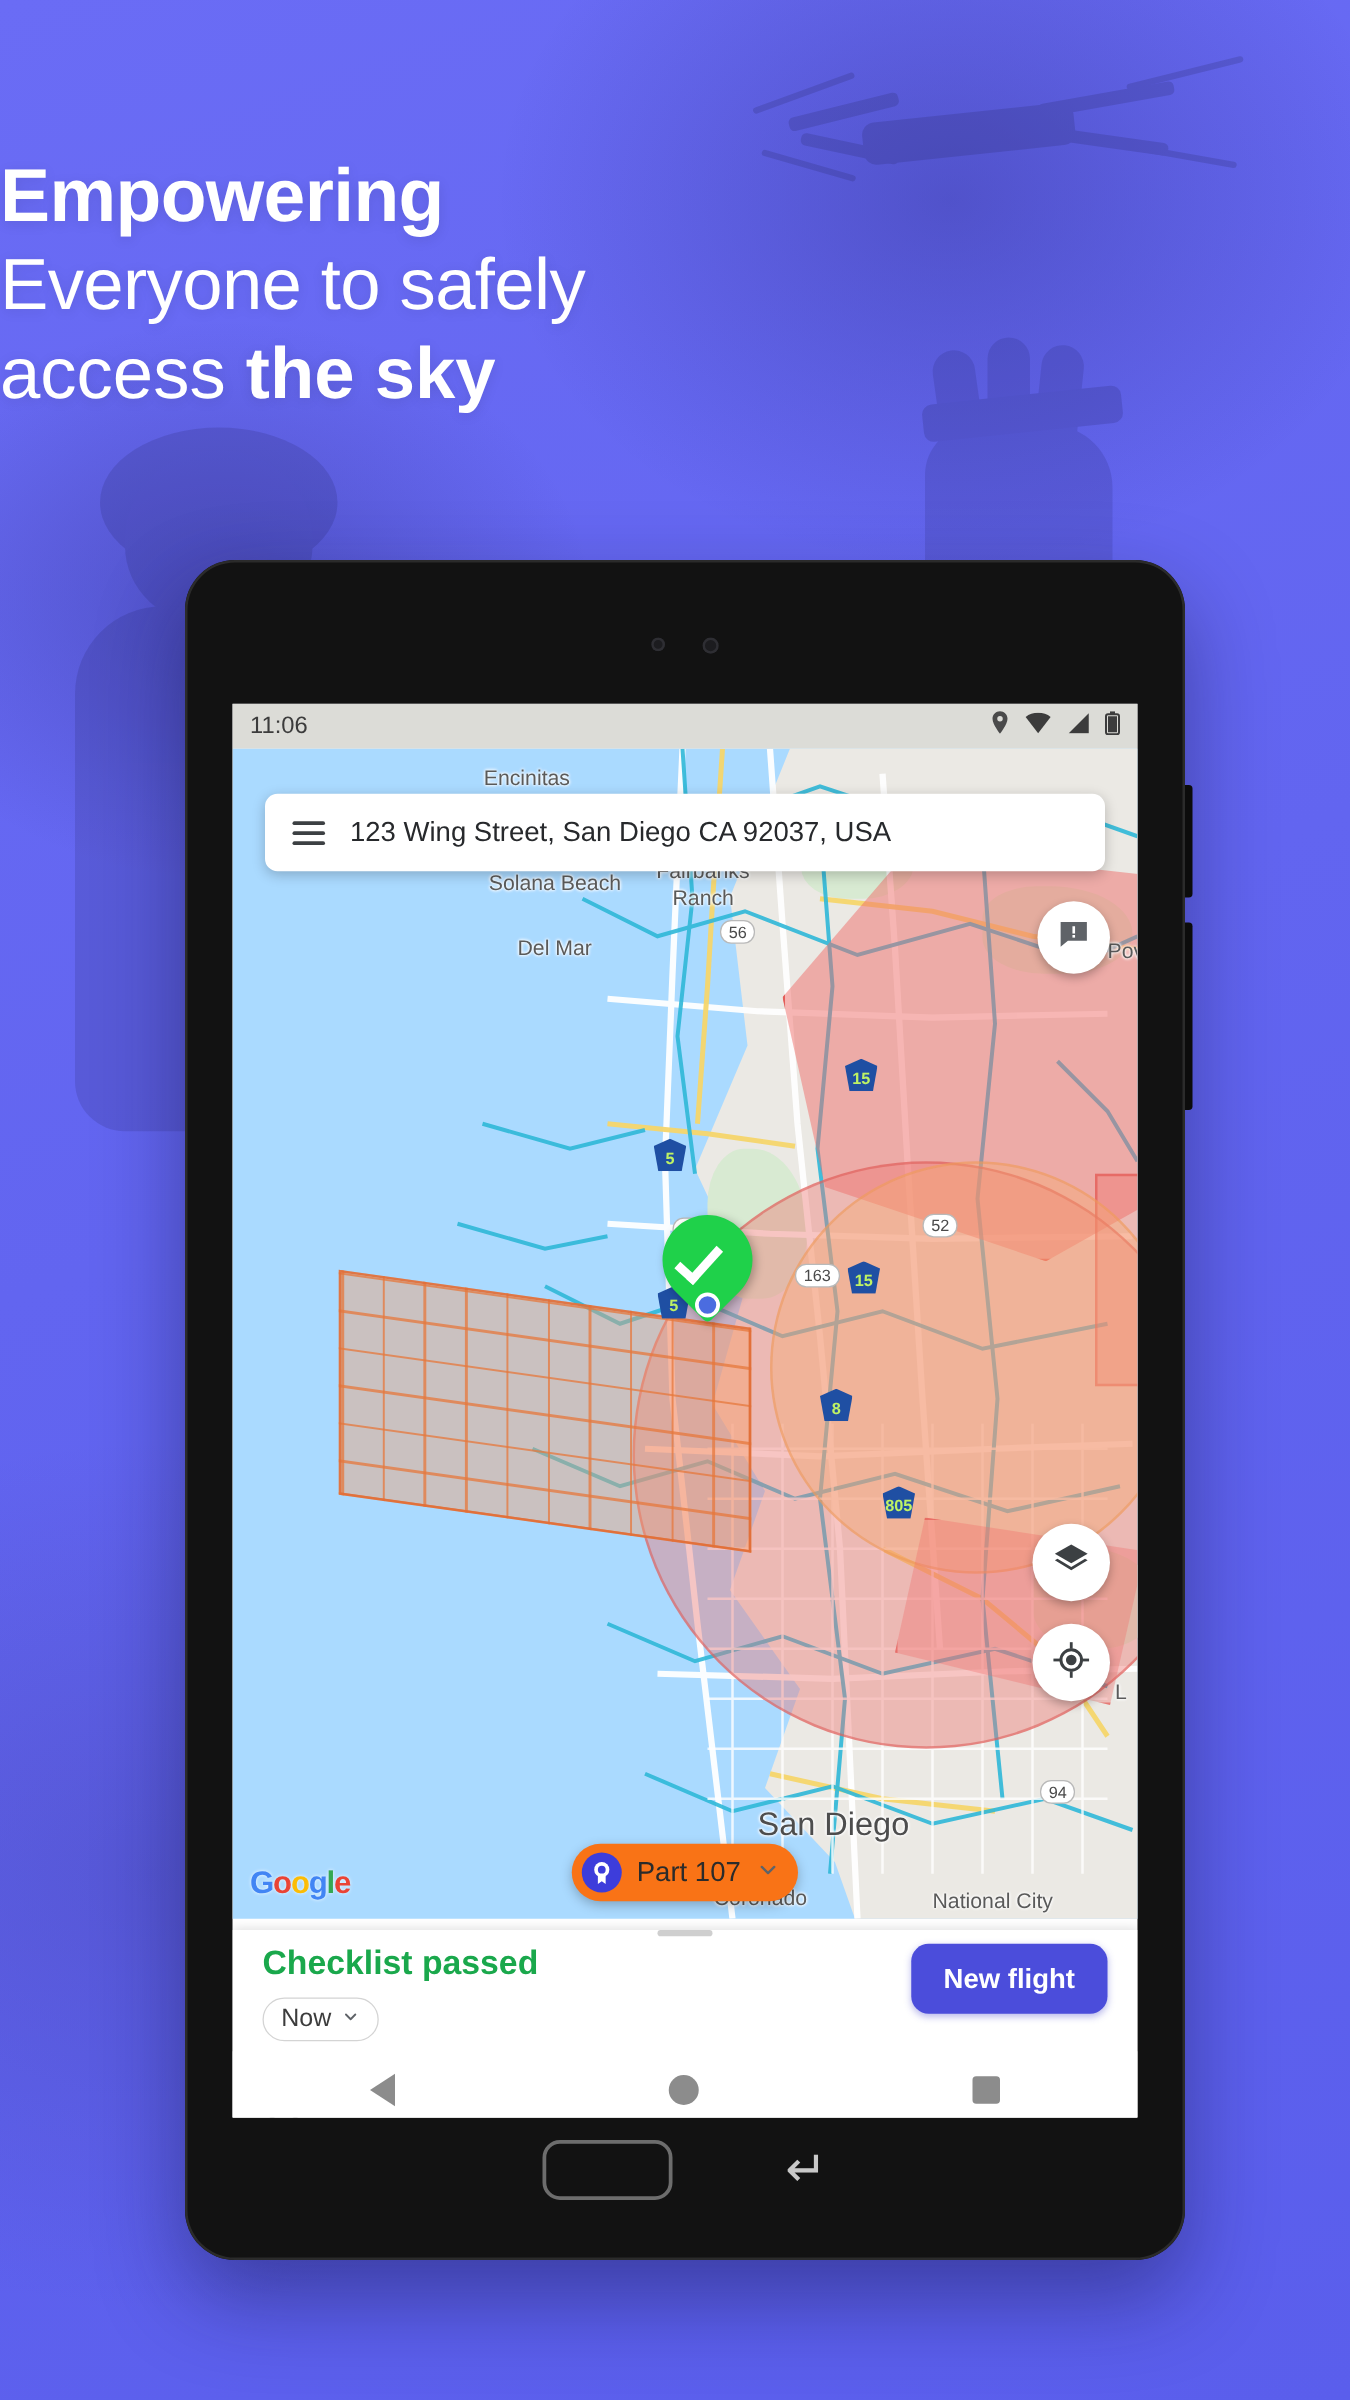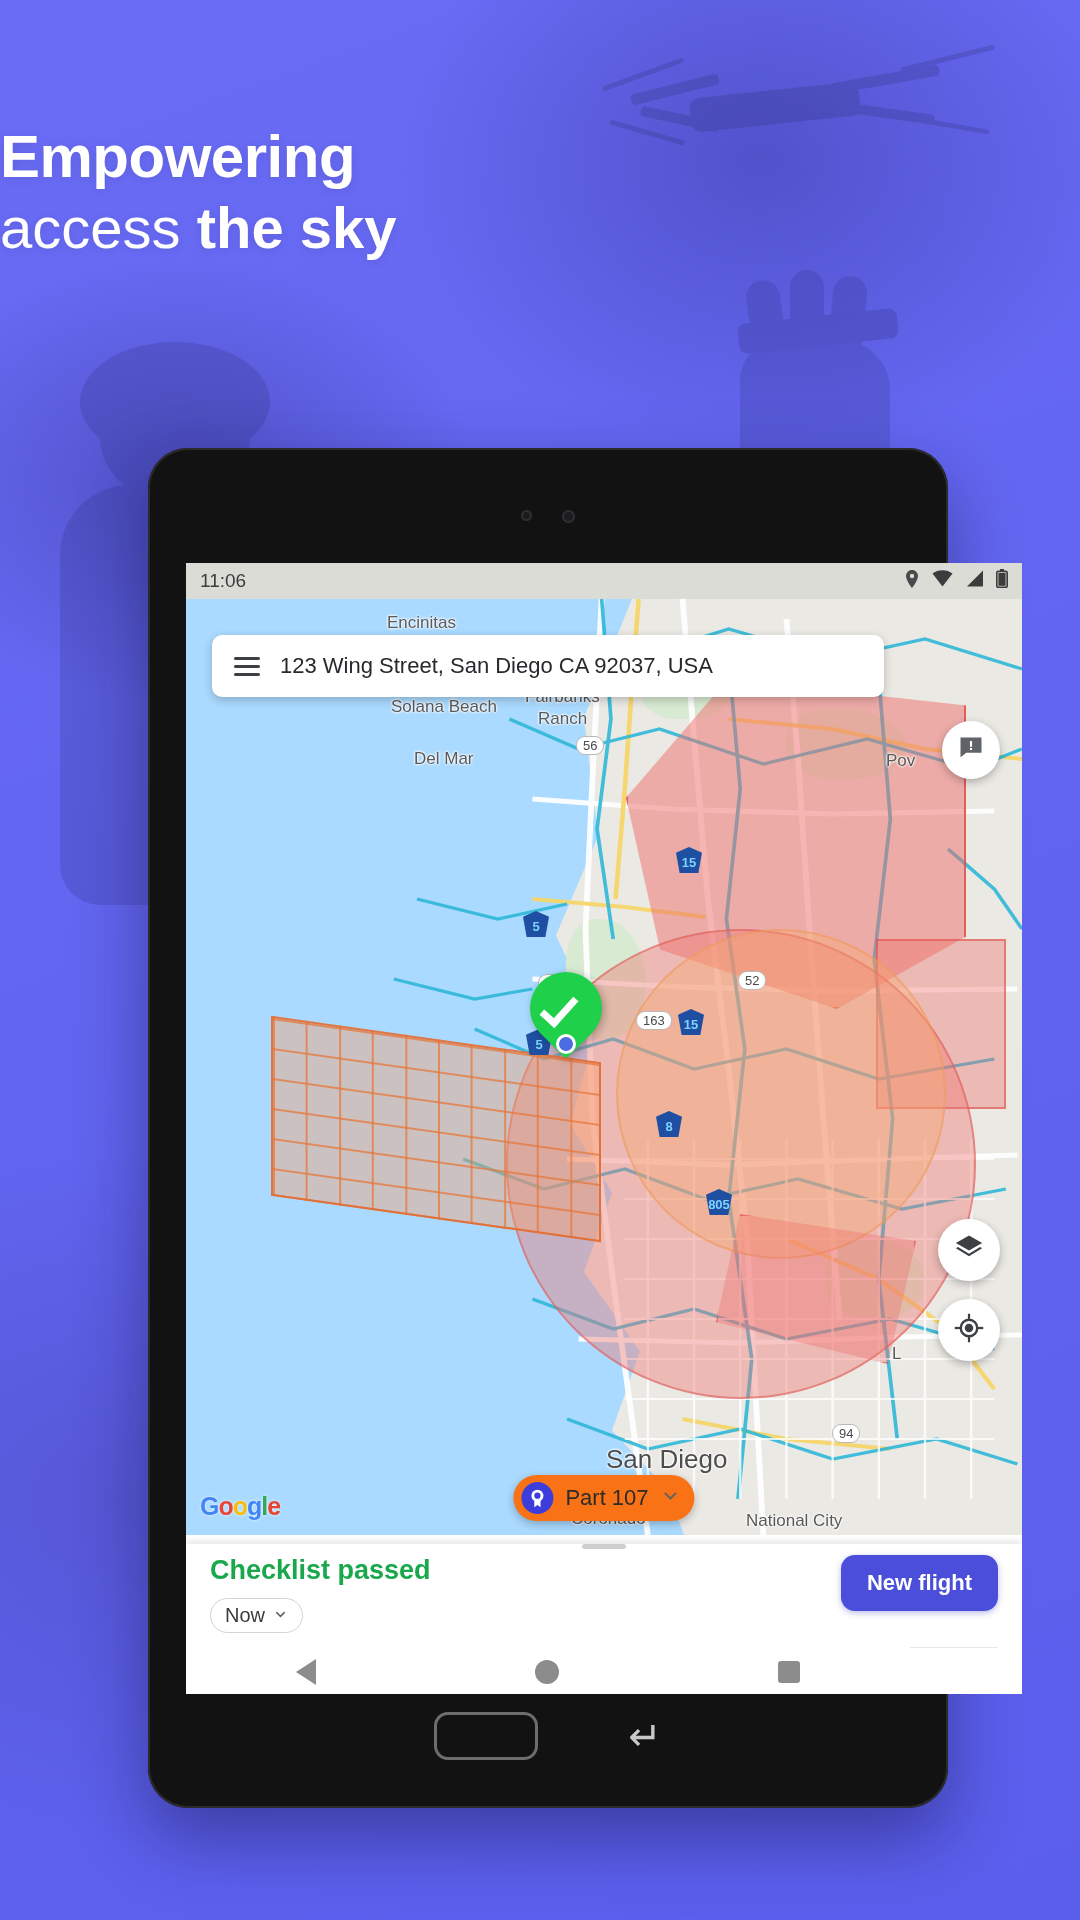--- a/index.html
+++ b/index.html
@@ -89,21 +89,21 @@
   }
   .sb1 { top: 180px; height: 90px; }
   .sb2 { top: 290px; height: 150px; }
 
   .cam-row { position: absolute; top: 62px; left: 0; width: 800px; display:flex; justify-content:center; gap: 30px; }
   .cam-dot { width: 13px; height: 13px; border-radius: 50%; background: #1c1c1f; box-shadow: inset 0 0 0 2px #2e2e33; }
   .cam-dot.small { width: 11px; height: 11px; }
 
   .screen {
     position: absolute; left: 38px; top: 115px;
-    width: 836px; height: 1131px;
+    width: 724px; height: 1131px;
     background: #fff; overflow: hidden;
   }
 
   
   .bezel-home {
     position: absolute; bottom: 48px; left: 0; width: 800px;
     display: flex; align-items: center; justify-content: center; gap: 90px;
   }
   .home-pill { width: 104px; height: 48px; border-radius: 14px; border: 3px solid #6d6d6d; }
   .back-glyph { color: #c8c8c8; font-size: 40px; line-height: 1; }
@@ -181,21 +181,21 @@
   }
   .maplabel.big { font-size: 26px; color: #4d4d4d; }
 
   .hwy-shield {
     position: absolute; font-size: 13px; color: #4a4a4a; background: #fff;
     border: 1.5px solid #b9b9b9; border-radius: 9px; padding: 1px 6px;
     font-family: "Liberation Sans", sans-serif;
   }
   .hwy-interstate {
     position: absolute; width: 26px; height: 26px; background: #1f4fa3;
-    color: #7dd3fc; font-size: 13px; font-weight: bold;
+    color: #bef264; font-size: 13px; font-weight: bold;
     display:flex; align-items:flex-end; justify-content:center; padding-bottom:3px;
     clip-path: polygon(50% 0%, 100% 22%, 86% 100%, 14% 100%, 0% 22%);
   }
 
   
   .addressbar {
     position: absolute; left: 26px; top: 36px; width: 672px; height: 62px;
     background: #fff; border-radius: 10px;
     box-shadow: 0 3px 10px rgba(0,0,0,.22);
     display: flex; align-items: center; gap: 20px; padding: 0 22px;
@@ -327,20 +327,21 @@
   <div class="hand">
     <div class="f1"></div>
       <div class="f2"></div>
       <div class="f3"></div>
     <div class="palm"></div>
       <div class="watch"></div>
   </div>
 
   <div class="headline">
     <span class="hl-line l1">Empowering</span>
+    <span class="hl-line">Everyone to safely</span>
     <span class="hl-mix"><span class="lightpart">access </span><span class="boldpart">the sky</span></span>
   </div>
 
   <div class="tablet">
     <div class="tablet-sidebtn sb1"></div>
     <div class="tablet-sidebtn sb2"></div>
 
     <div class="cam-row">
       <div class="cam-dot small"></div>
       <div class="cam-dot"></div>

